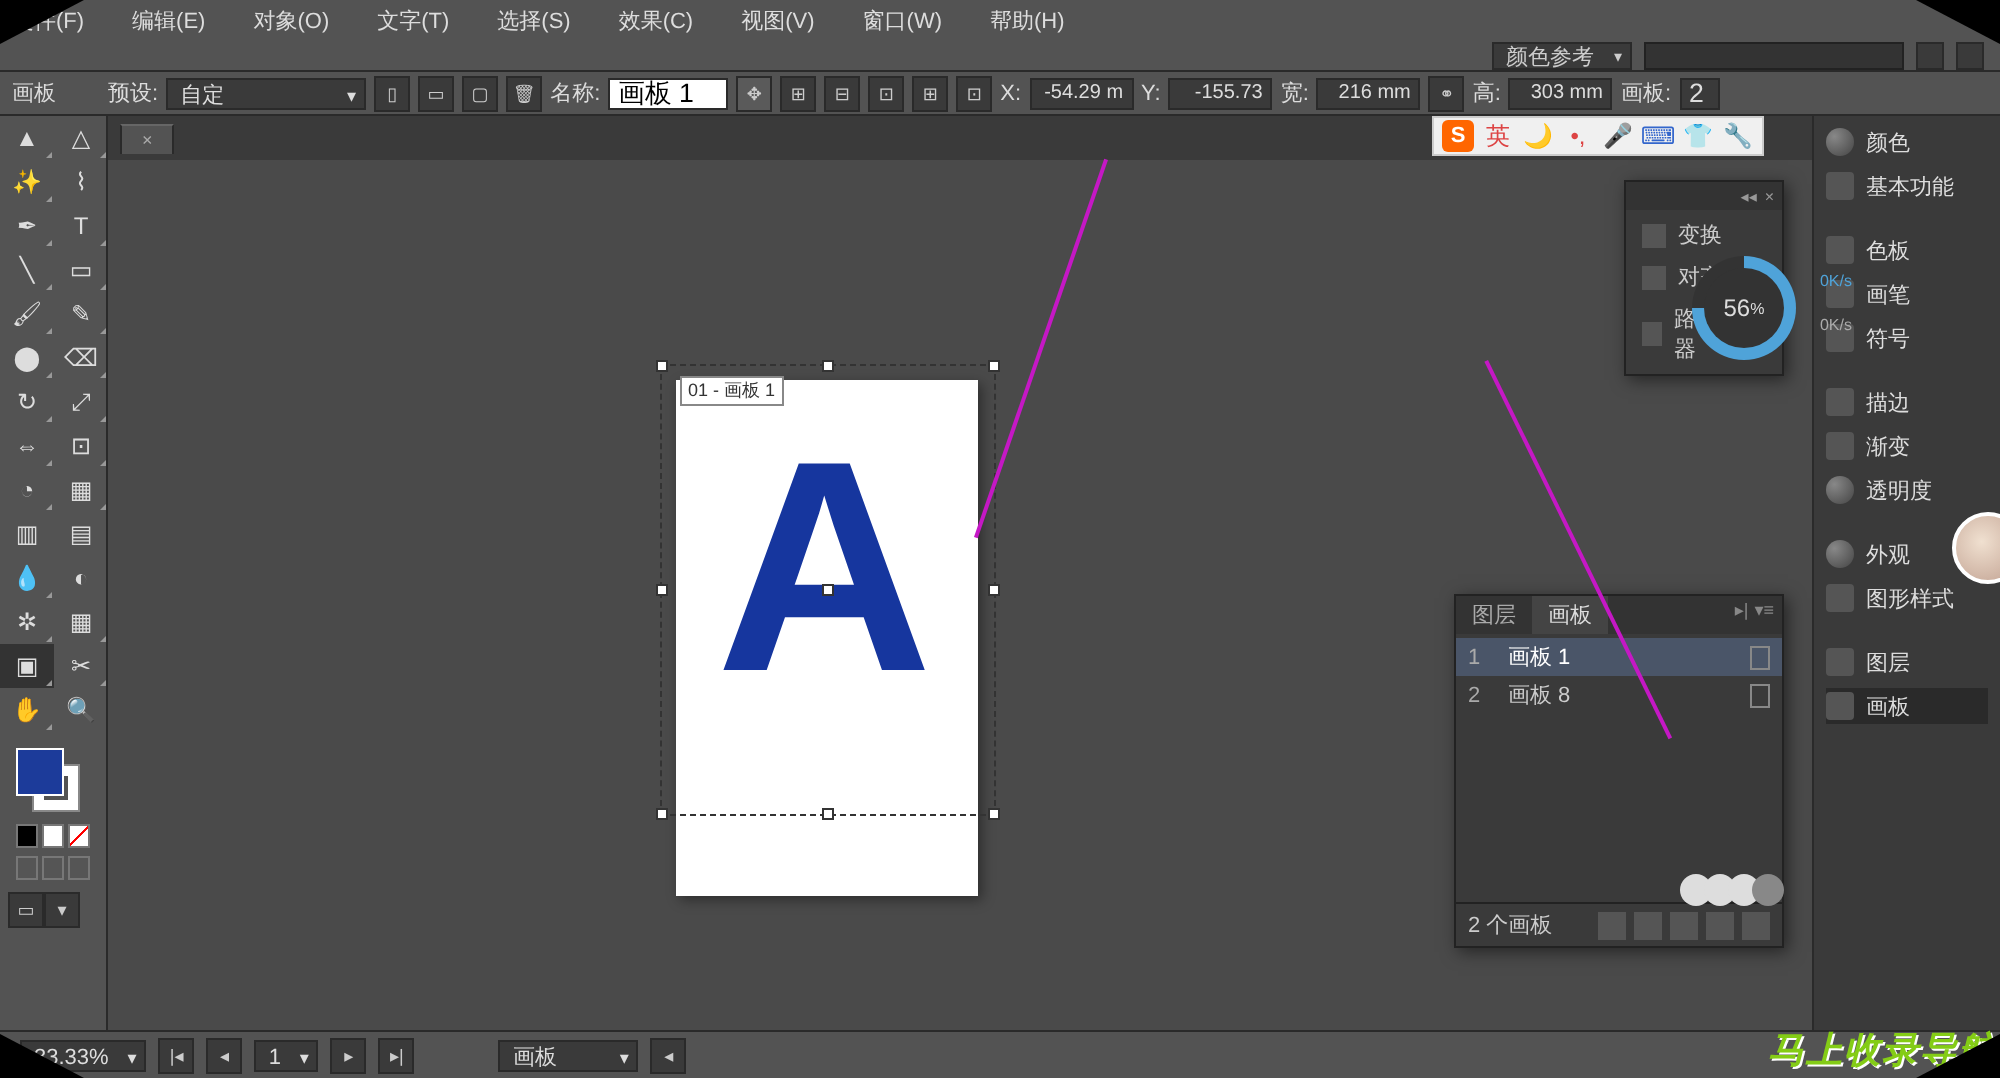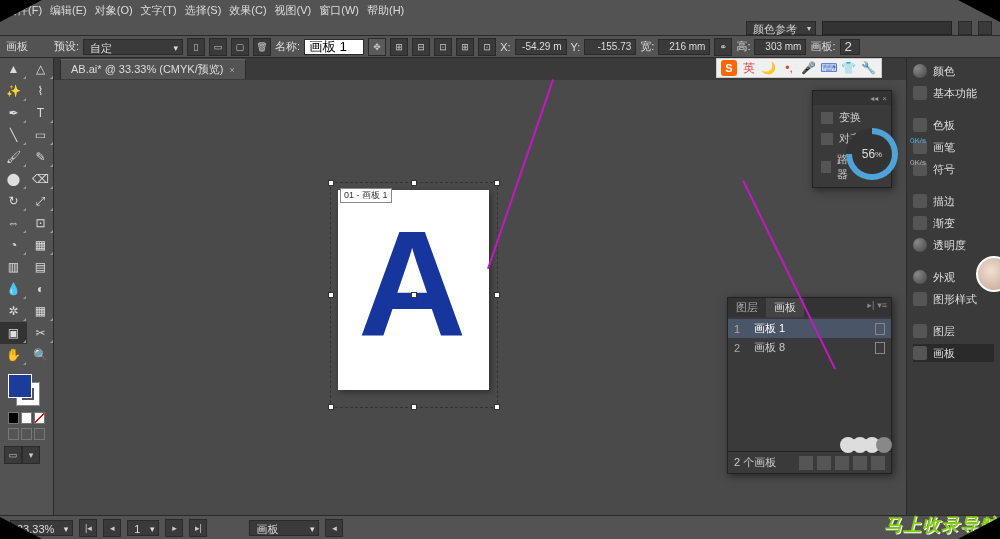--- a/index.html
+++ b/index.html
@@ -1,17 +1,17 @@
 <!DOCTYPE html>
 <html><head>
 <meta charset="utf-8">
 <style>
 * { margin: 0; padding: 0; box-sizing: border-box; font-family: "Microsoft YaHei", sans-serif; user-select: none; }
 body { width: 1000px; height: 539px; background: #4a4a4a; overflow: hidden; position: relative; color: #ccc; font-size: 11px; }
-.menubar { height: 20px; background: #535353; display: flex; align-items: center; padding: 0 6px; gap: 8px; color: #ddd; }
+.menubar { height: 20px; background: #535353; display: flex; align-items: center; padding: 0 6px; gap: 24px; color: #ddd; }
 .menubar span { cursor: default; }
 .topbar { height: 16px; background: #535353; display: flex; align-items: center; justify-content: flex-end; padding-right: 8px; gap: 6px; border-bottom: 1px solid #2a2a2a; }
 .topbar .dd { background: #3a3a3a; border: 1px solid #2a2a2a; padding: 0 18px 0 6px; height: 14px; line-height: 14px; position: relative; }
 .topbar .dd::after { content: "▾"; position: absolute; right: 4px; top: 0; font-size: 8px; }
 .search { width: 130px; height: 14px; background: #333; border: 1px solid #222; }
 .sqicon { width: 14px; height: 14px; background: #3a3a3a; border: 1px solid #2a2a2a; display: inline-block; }
 .controlbar { height: 22px; background: #535353; display: flex; align-items: center; gap: 4px; padding: 0 6px; color: #ddd; border-bottom: 1px solid #2a2a2a; }
 .controlbar .label { color: #ddd; }
 .dropdown { background: #3a3a3a; border: 1px solid #2a2a2a; padding: 0 18px 0 6px; height: 16px; line-height: 16px; position: relative; display: inline-block; min-width: 50px; }
 .dropdown::after { content: "▾"; position: absolute; right: 4px; top: 0; font-size: 9px; }
@@ -40,21 +40,21 @@
 .screenmodes { display: flex; gap: 0; margin-top: 4px; }
 .screenmodes .tbtn { width: 18px; height: 18px; }
 
 .canvas-wrap { flex: 1; position: relative; background: #4a4a4a; }
 .tabbar { height: 22px; background: #3a3a3a; display: flex; align-items: center; padding-left: 6px; }
 .tab { background: #535353; padding: 2px 10px; border-top: 1px solid #666; border-left: 1px solid #2a2a2a; border-right: 1px solid #2a2a2a; color: #ddd; font-size: 11px; display: flex; align-items: center; gap: 6px; }
 .tab .x { font-size: 9px; color: #aaa; }
 .canvas { position: absolute; top: 22px; left: 0; right: 0; bottom: 0; }
 
 .artboard { position: absolute; background: #fff; box-shadow: 2px 2px 6px rgba(0,0,0,0.4); }
-.ab1 { left: 284px; top: 110px; width: 151px; height: 200px; }
+.ab1 { left: 284px; top: 110px; width: 151px; height: 258px; }
 .ab2 { left: 553px; top: 118px; width: 150px; height: 210px; }
 .ab-label { position: absolute; top: -2px; left: 2px; background: #fff; border: 1px solid #888; font-size: 9px; padding: 0 3px; color: #333; }
 .selection { position: absolute; border: 1px dashed #333; pointer-events: none; }
 .sel1 { left: 276px; top: 102px; width: 168px; height: 226px; }
 .handle { position: absolute; width: 6px; height: 6px; background: #fff; border: 1px solid #333; }
 .h-tl { top: -3px; left: -3px; } .h-tm { top: -3px; left: 50%; margin-left: -3px; } .h-tr { top: -3px; right: -3px; }
 .h-ml { top: 50%; left: -3px; margin-top: -3px; } .h-mc { top: 50%; left: 50%; margin: -3px 0 0 -3px; } .h-mr { top: 50%; right: -3px; margin-top: -3px; }
 .h-bl { bottom: -3px; left: -3px; } .h-bm { bottom: -3px; left: 50%; margin-left: -3px; } .h-br { bottom: -3px; right: -3px; }
 .ab2 .close { position: absolute; top: 2px; right: 2px; width: 10px; height: 10px; border: 1px solid #888; font-size: 8px; text-align: center; line-height: 8px; color: #555; }
 .big-a { position: absolute; top: 18px; left: 20px; font-size: 150px; font-weight: bold; color: #16369e; font-family: Arial, sans-serif; line-height: 1; }
@@ -224,21 +224,20 @@
       <div class="screenmodes">
         <div class="tbtn">▭</div>
         <div class="tbtn">▾</div>
       </div>
     </div>
   </div>
 
   <div class="canvas-wrap">
     <div class="tabbar">
       <div class="tab">
-        <span>AB.ai* @ 33.33% (CMYK/预览)</span>
         <span class="x">×</span>
       </div>
     </div>
     <div class="canvas">
       <div class="artboard ab1">
         <div class="ab-label">01 - 画板 1</div>
         <div class="big-a">A</div>
       </div>
       <div class="selection sel1">
         <div class="handle h-tl"></div>

